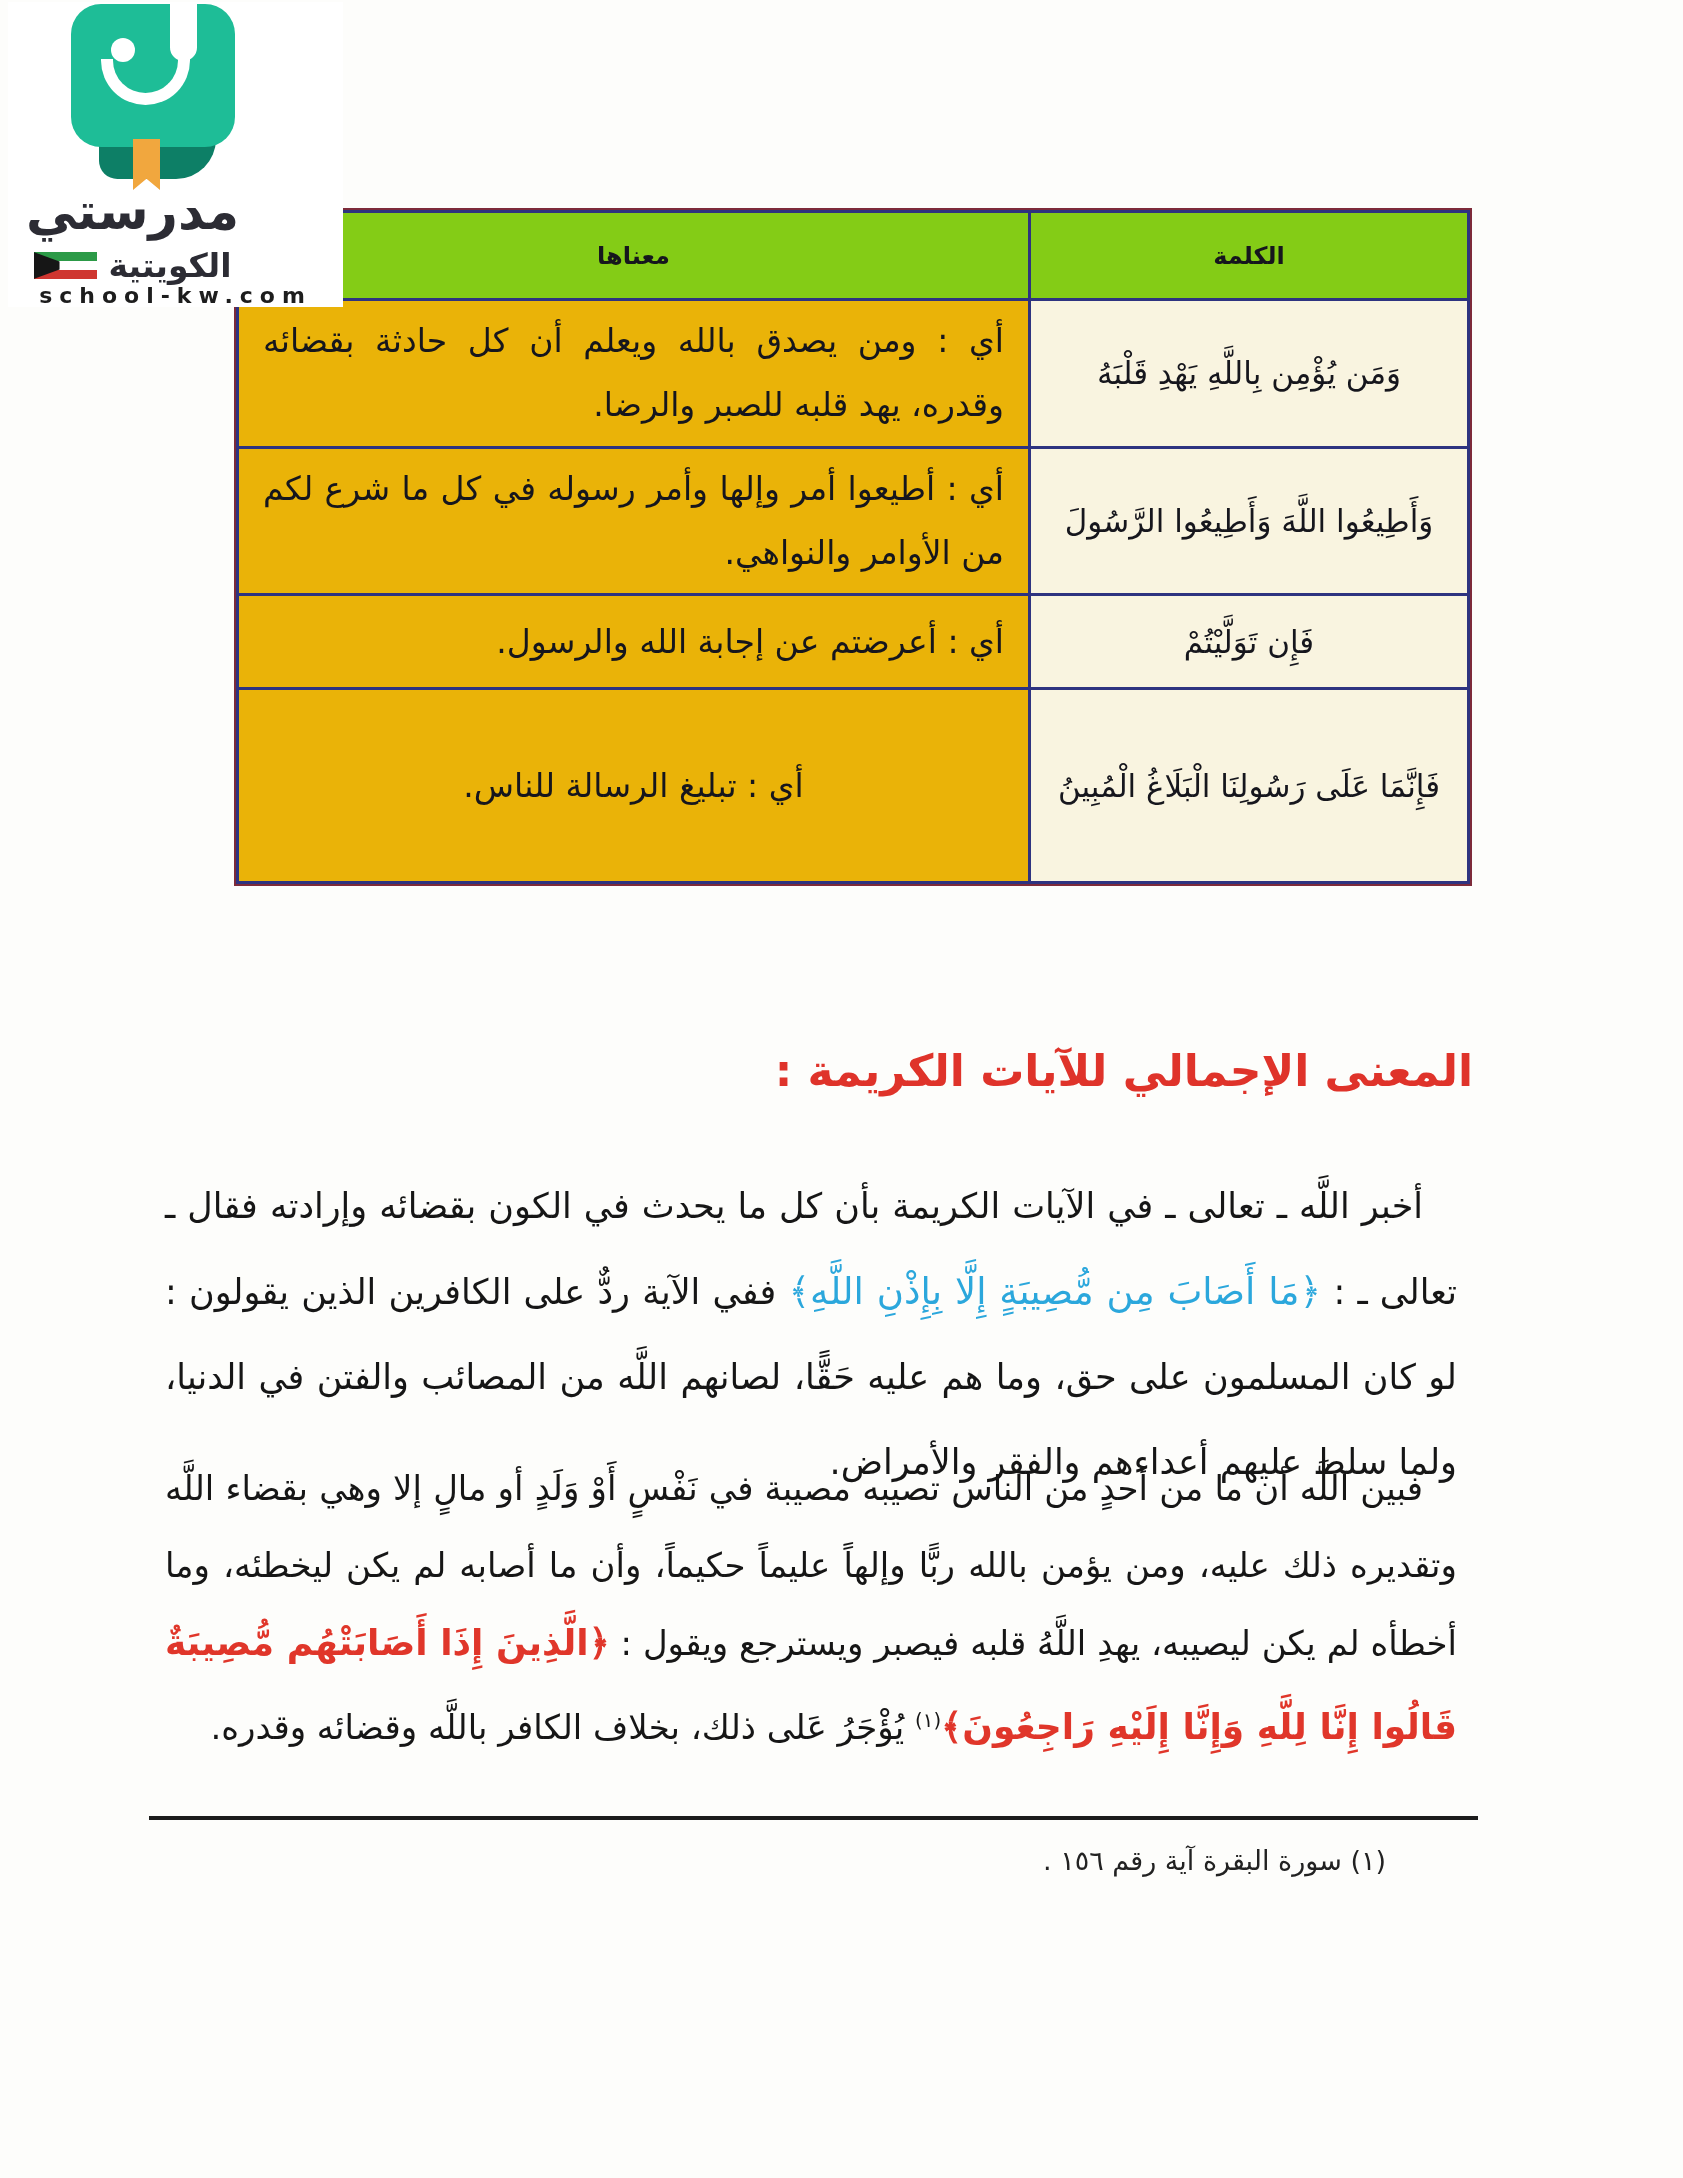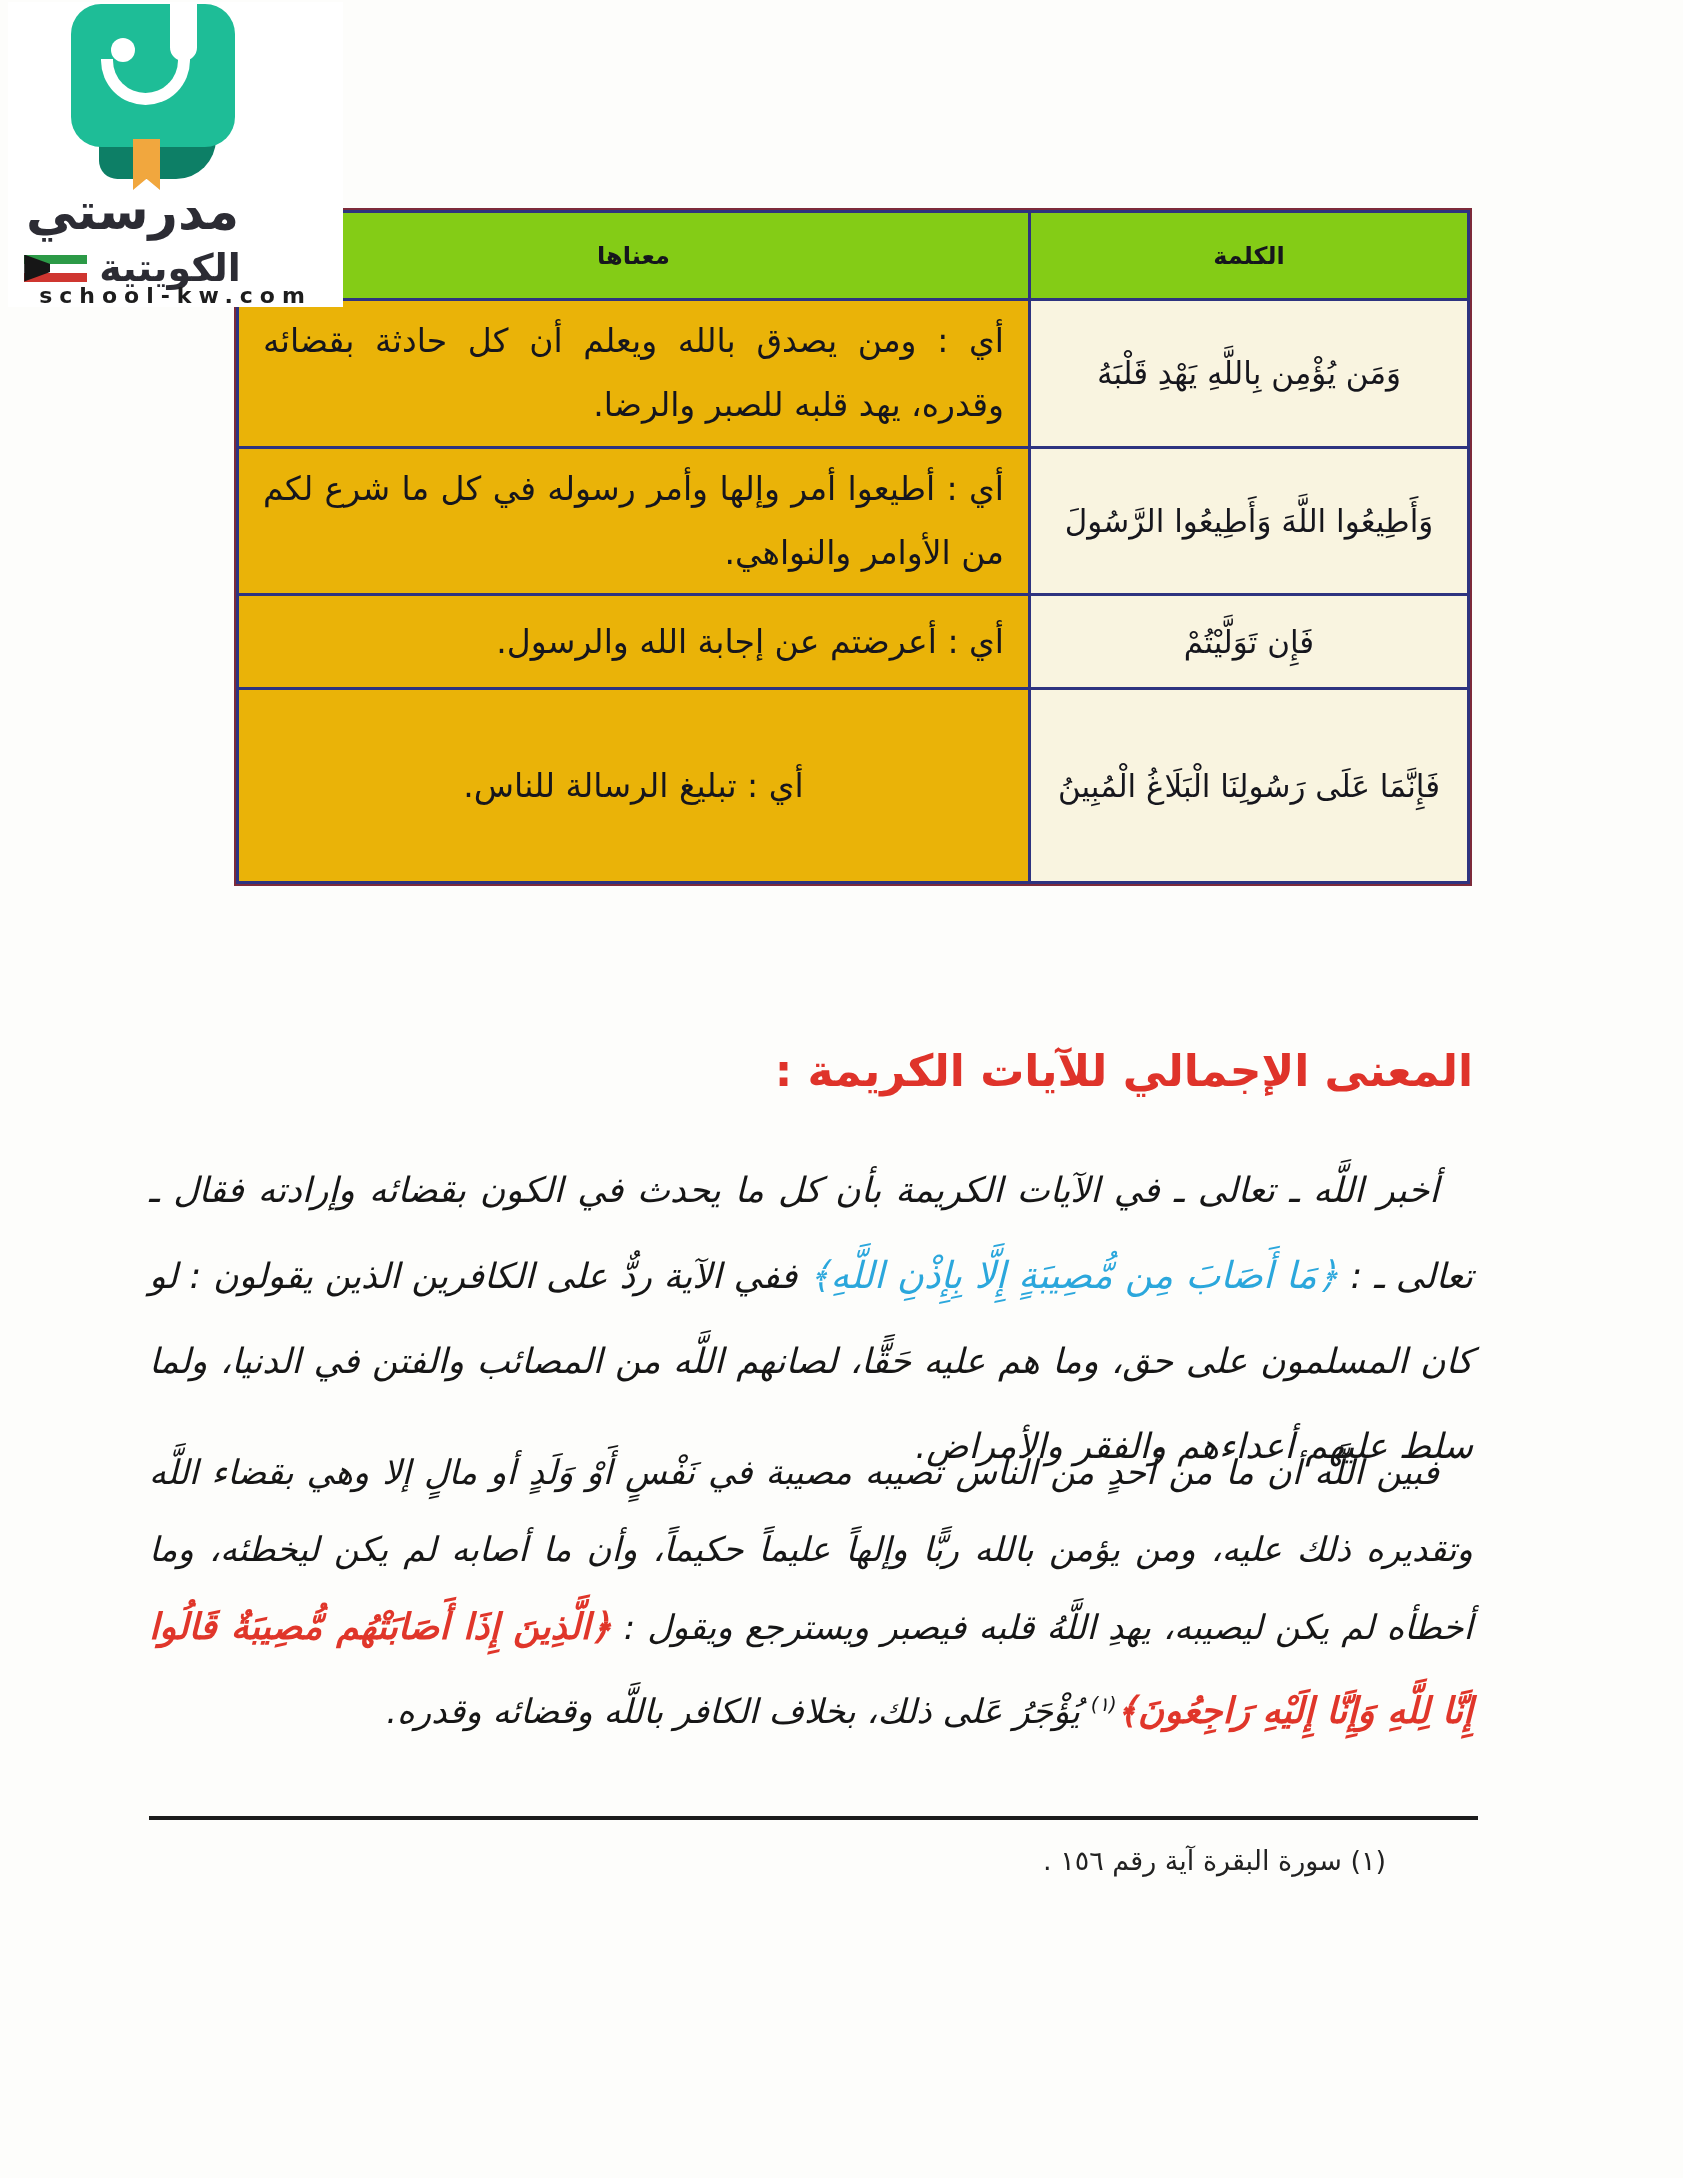--- a/index.html
+++ b/index.html
@@ -12,42 +12,42 @@
   .lm-dark{position:absolute;left:91px;top:127px;width:117px;height:50px;background:#0d7f66;border-radius:12px 12px 48px 22px;}
   .lm-ribbon{position:absolute;left:125px;top:137px;width:27px;height:51px;background:#f1a73e;clip-path:polygon(0 0,100% 0,100% 100%,50% 78%,0 100%);z-index:3;}
   .lm-square{position:absolute;left:63px;top:2px;width:164px;height:143px;background:#1ebd97;border-radius:30px;z-index:2;}
   .lm-slot{position:absolute;left:99px;top:0;width:27px;height:57px;background:#ffffff;border-radius:0 0 14px 14px;}
   .lm-eye{position:absolute;left:40px;top:34px;width:24px;height:24px;border-radius:50%;background:#ffffff;}
   .lm-smile{position:absolute;left:30px;top:55px;width:89px;height:46px;box-sizing:border-box;border:12px solid #ffffff;border-top:none;border-radius:0 0 51px 51px;}
   .logo-name{position:absolute;top:182px;left:0;width:249px;text-align:center;font-size:51px;font-weight:900;color:#2c2c34;line-height:1.1;}
   .logo-subrow{position:absolute;top:244px;left:0;width:249px;display:flex;justify-content:center;align-items:center;gap:12px;}
   .kuwait-flag{position:relative;width:63px;height:27px;background:linear-gradient(to bottom,#2c9a47 0 33%,#ffffff 33% 66%,#cf3630 66% 100%);flex:0 0 auto;}
   .kf-trap{position:absolute;left:0;top:0;width:26px;height:100%;background:#161616;clip-path:polygon(0 0,100% 35%,100% 65%,0 100%);}
-  .logo-sub{font-size:38px;font-weight:600;color:#2c2c34;}
+  .logo-sub{font-size:33px;font-weight:600;color:#2c2c34;}
   .logo-site{position:absolute;top:281px;left:0;width:335px;text-align:center;font-size:22px;font-weight:bold;letter-spacing:7px;color:#1d1d1d;}
 
   
   .h-red{position:absolute;margin:0;color:#df332a;font-weight:bold;direction:rtl;white-space:nowrap;}
   .h1{top:83px;right:305px;font-size:47px;}
   .h2{top:1045px;right:210px;font-size:44px;}
 
   
   .vocab-wrap{position:absolute;top:208px;left:234px;width:1234px;border:2px solid #7d2b3a;background:#f9f4e0;}
   table.vocab{width:100%;border-collapse:collapse;table-layout:fixed;direction:rtl;}
   table.vocab th,table.vocab td{border:3px solid #2e3380;}
   table.vocab th{height:83px;background:#84cc16;font-size:24px;font-weight:bold;color:#16161d;text-align:center;}
   th.col-word{width:434px;}
   td.word{background:#f9f4e0;font-size:31px;line-height:1.75;color:#16161d;text-align:center;padding:6px 10px;}
   td.meaning{background:#eab308;font-size:33px;line-height:1.95;color:#16161d;text-align:justify;padding:8px 24px;}
   tr.r1{height:144px;} tr.r2{height:153px;} tr.r3{height:144px;} tr.r4{height:94px;} tr.r5{height:194px;}
   tr.r4 td.meaning{text-align:right;}
   tr.r5 td.meaning{text-align:center;}
 
   
-  .para{position:absolute;margin:0;right:210px;left:149px;direction:rtl;text-align:justify;color:#161616;font-size:35px;font-style:italic;}
+  .para{position:absolute;margin:16px;right:210px;left:149px;direction:rtl;text-align:justify;color:#161616;font-size:35px;}
   .p1{top:1148px;line-height:85px;text-indent:34px;}
   .p2{top:1434px;line-height:77px;text-indent:34px;font-size:34px;}
   .q-blue{color:#2ba7dc;font-size:1.06em;}
   .q-red{color:#e0362a;font-size:1.06em;font-weight:bold;}
   .fn-ref{font-size:0.58em;vertical-align:super;color:#161616;}
 
   
   .fn-rule{position:absolute;top:1816px;left:149px;width:1329px;height:4px;background:#1c1c1c;}
   .footnote{position:absolute;top:1845px;right:297px;direction:rtl;font-size:27px;color:#222222;}
   .page-number{position:absolute;top:1931px;left:0;width:100%;text-align:center;direction:rtl;font-size:33px;color:#222222;letter-spacing:2px;}

